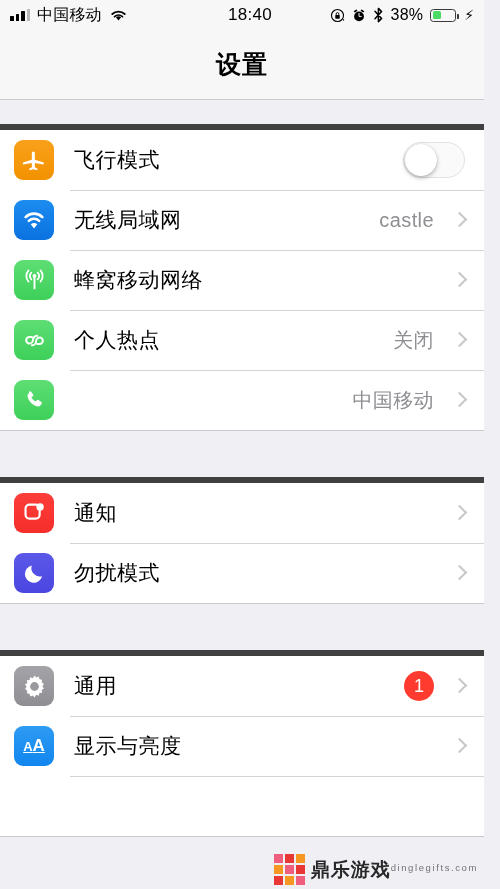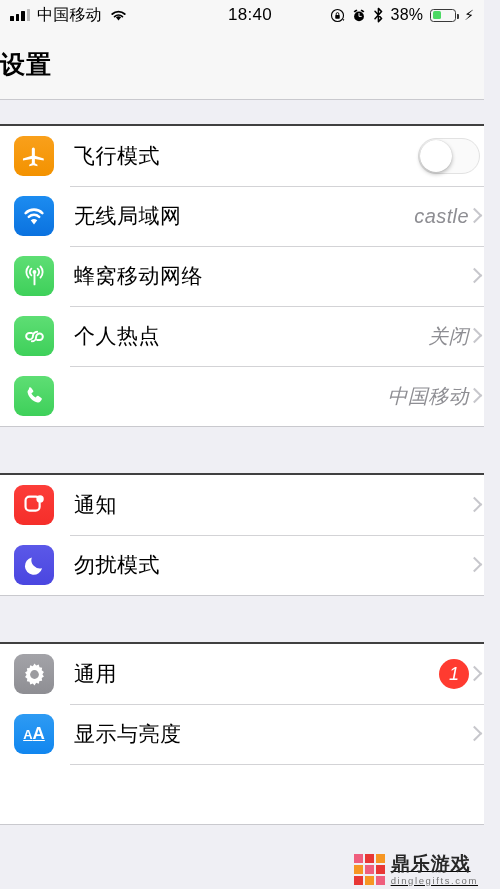--- a/index.html
+++ b/index.html
@@ -36,44 +36,44 @@
   .batt::after{
     content:""; position:absolute; right:-3.6px; top:4px;
     width:2px; height:5px; background:#3a3a3a; border-radius:0 1px 1px 0;
   }
   .batt span{ display:block; height:100%; width:38%; background:#4cd964; border-radius:1.6px; }
   .bolt{ font-size:14px; color:#000; margin-left:1px; }
 
   
   .navbar{
     height:70px; background:#f7f7f7;
-    display:flex; align-items:center; justify-content:flex-start;
+    display:flex; align-items:center; justify-content:center;
     border-bottom:1px solid #c9c9ce;
   }
   .navtitle{ font-size:25px; color:#000; font-weight:600; letter-spacing:1px; }
 
   
   .scroll{ height:789px; overflow:hidden; background:#efeff4; }
   .gap{ height:46px; background:#efeff4; }
   .gap.first{ height:24px; }
-  .group{ background:#fff; border-top:2px solid #404040; border-bottom:1px solid #c9c9ce; }
+  .group{ background:#fff; border-top:6px solid #404040; border-bottom:1px solid #c9c9ce; }
   .row{
     display:flex; align-items:center; height:60px;
     padding-left:14px; background:#fff; position:relative;
   }
   .row + .row::before{
     content:""; position:absolute; left:70px; right:0; top:0; height:1px; background:#d3d3d6;
   }
   .icon{
     width:40px; height:40px; border-radius:9px; flex:none;
     display:flex; align-items:center; justify-content:center;
     color:#fff; position:relative;
   }
   .label{ font-size:21px; color:#000; margin-left:20px; letter-spacing:0.5px; }
-  .right{ margin-left:auto; display:flex; align-items:center; padding-right:4px; gap:0;font-style:italic; }
+  .right{ margin-left:auto; display:flex; align-items:center; padding-right:19px; gap:20px; }
   .value{ font-size:20px; color:#8e8e93; letter-spacing:0.4px; }
   .chev{
     width:11px; height:11px; border-right:2.3px solid #c7c7cc; border-top:2.3px solid #c7c7cc;
     transform:rotate(45deg); flex:none; margin-bottom:1px;
   }
   .badge{
     min-width:30px; height:30px; border-radius:15px; background:#ff3b30;
     color:#fff; font-size:18px; display:flex; align-items:center; justify-content:center;
     padding:0 7px; font-weight:400;
   }
@@ -101,21 +101,21 @@
   .aa{ font-size:17px; font-weight:600; letter-spacing:0px;text-decoration:underline; }
   .aa small{ font-size:13px; }
 
   
   .wm{
     position:absolute; right:6px; bottom:4px; display:flex; align-items:center; gap:6px;
     opacity:.97;
   }
   .wm-grid{ display:grid; grid-template-columns:repeat(3,9px); grid-template-rows:repeat(3,9px); gap:2px; }
   .wm-grid i{ display:block; width:9px; height:9px; }
-  .wm-txt{ display:flex; flex-direction:column; line-height:1;text-decoration:underline; }
+  .wm-txt{ display:flex; flex-direction:row; line-height:1; }
   .wm-cn{ font-size:19px; font-weight:700; color:#222; letter-spacing:1px; }
   .wm-en{ font-size:9.5px; color:#6f6f6f; letter-spacing:1.6px; margin-top:3px; }
 </style>
 </head>
 <body>
 
 <div class="screen">
 
   <div class="statusbar">
     <div class="sb-left">

